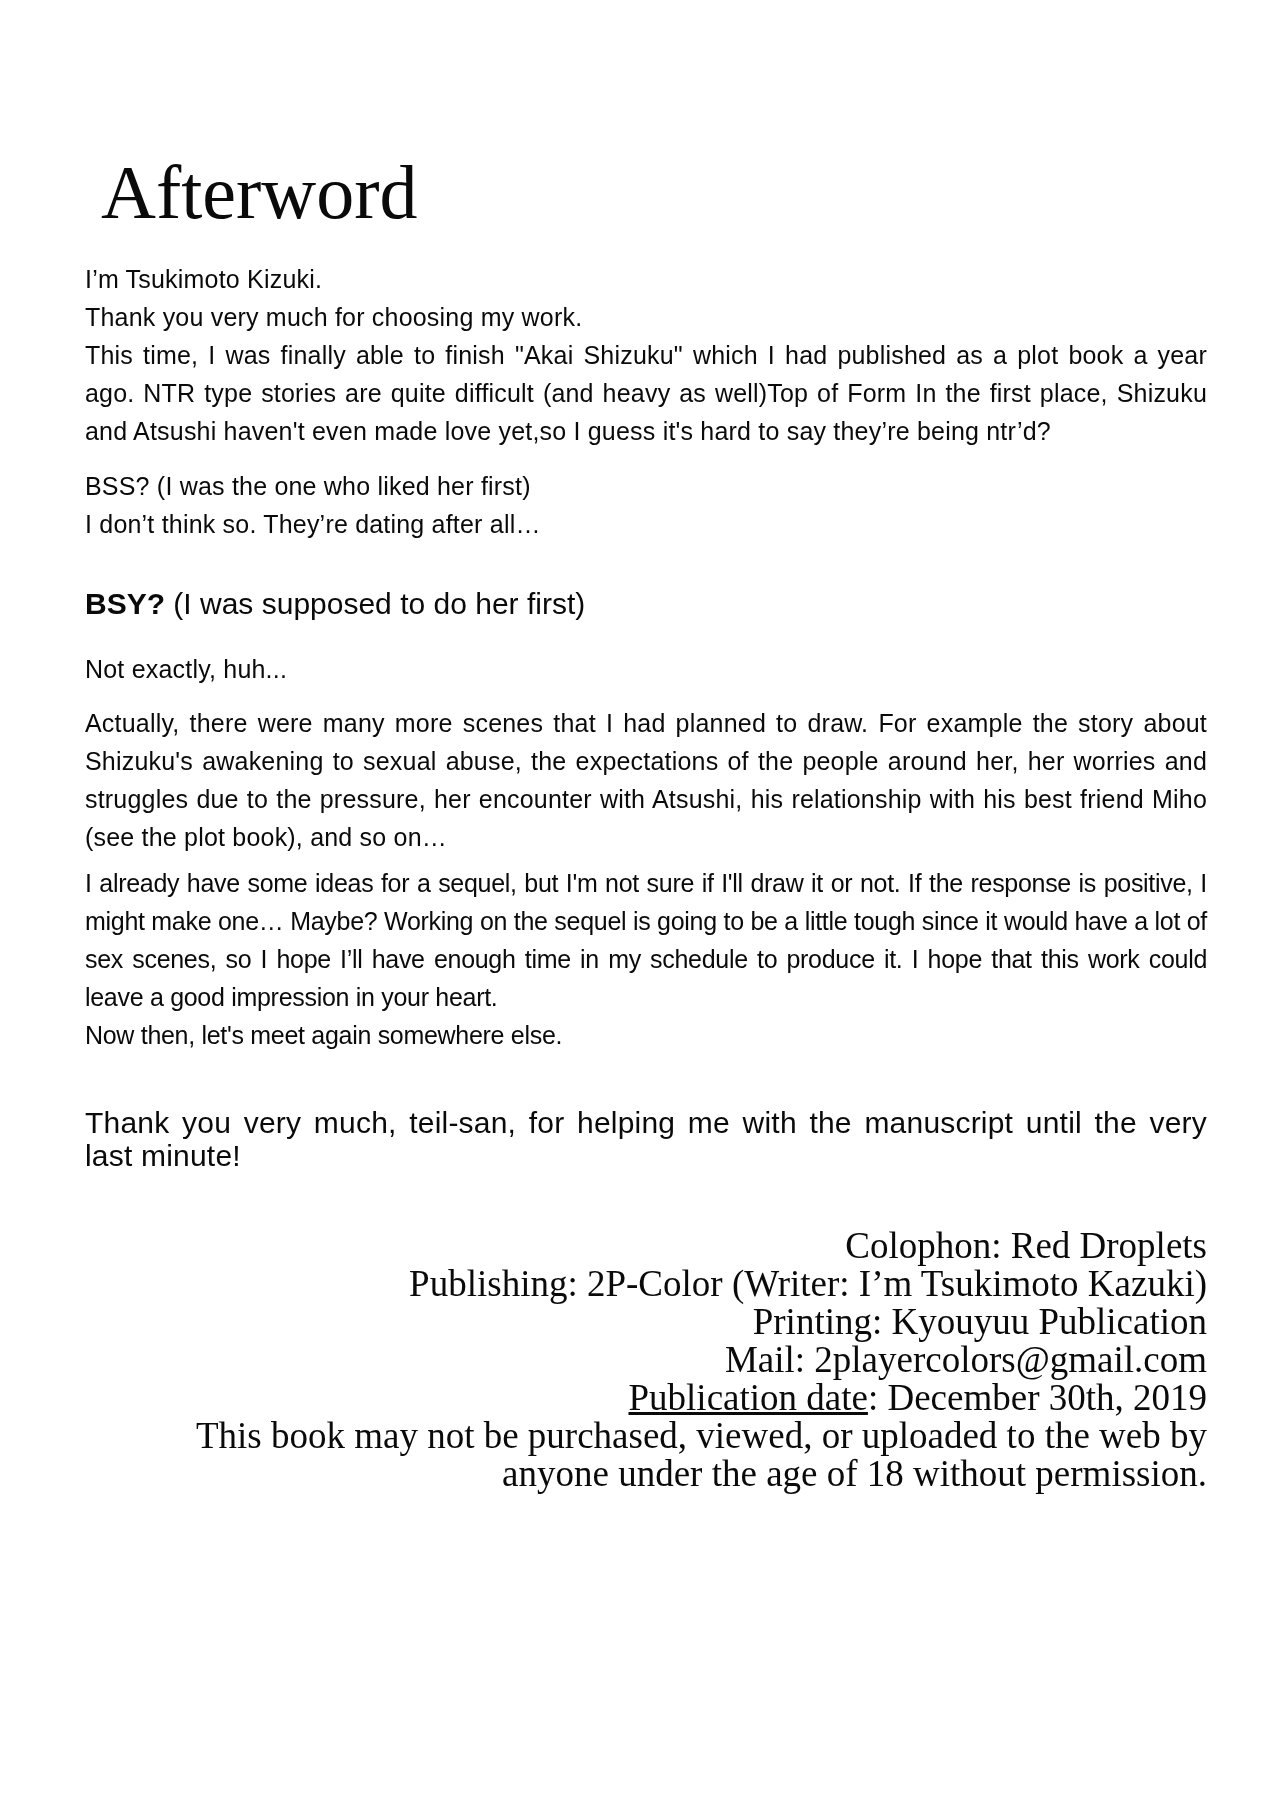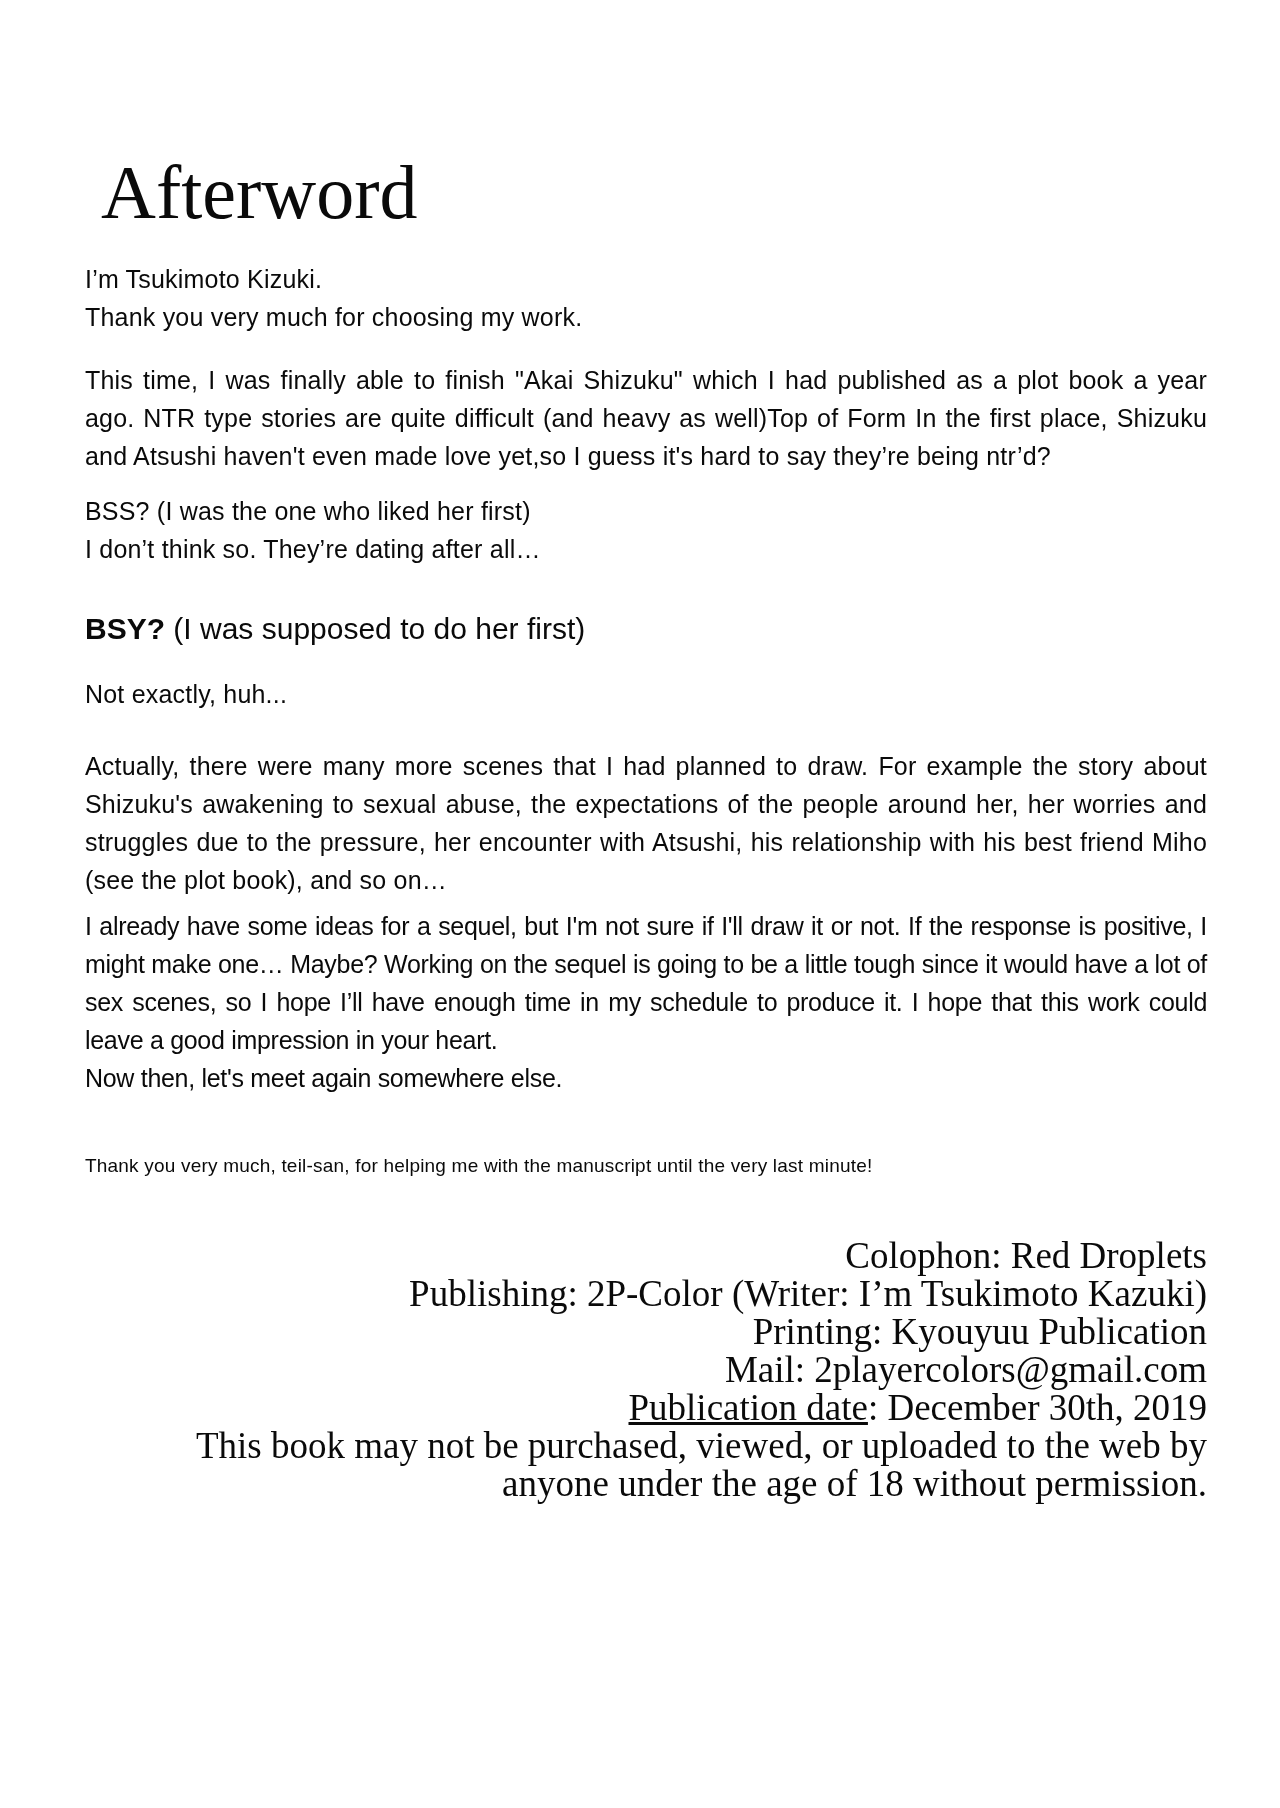--- a/index.html
+++ b/index.html
@@ -30,37 +30,37 @@
   }
   .body-text {
     font-family: "Liberation Sans", "DejaVu Sans", sans-serif;
     font-size: 25px;
     line-height: 38px;
     margin: 0;
     letter-spacing: 0.2px;
   }
   .justified { text-align: justify; }
   .p-intro   { margin-top: 30px; }
-  .p-this    { margin-top: 25px; }
+  .p-this    { }
   .p-bss     { margin-top: 17px; }
   .heading-bsy {
     font-family: "Liberation Sans", "DejaVu Sans", sans-serif;
     font-size: 30px;
     line-height: 44px;
     margin: 0;
     margin-top: 39px;
     font-weight: normal;
   }
   .heading-bsy .bold { font-weight: bold; }
   .p-notexactly { margin-top: 24px; }
-  .p-actually   { margin-top: 34px; }
+  .p-actually   { margin-top: 16px; }
   .p-sequel     { margin-top: 8px; letter-spacing: -0.3px; }
   .p-thanks {
     margin-top: 52px;
-    font-size: 19px;
+    font-size: 30px;
     line-height: 33px;
     letter-spacing: 0.2px;
   }
   .colophon {
     font-family: "Liberation Serif", "DejaVu Serif", serif;
     font-size: 37px;
     line-height: 38px;
     margin-top: 55px;
     text-align: right;
   }

